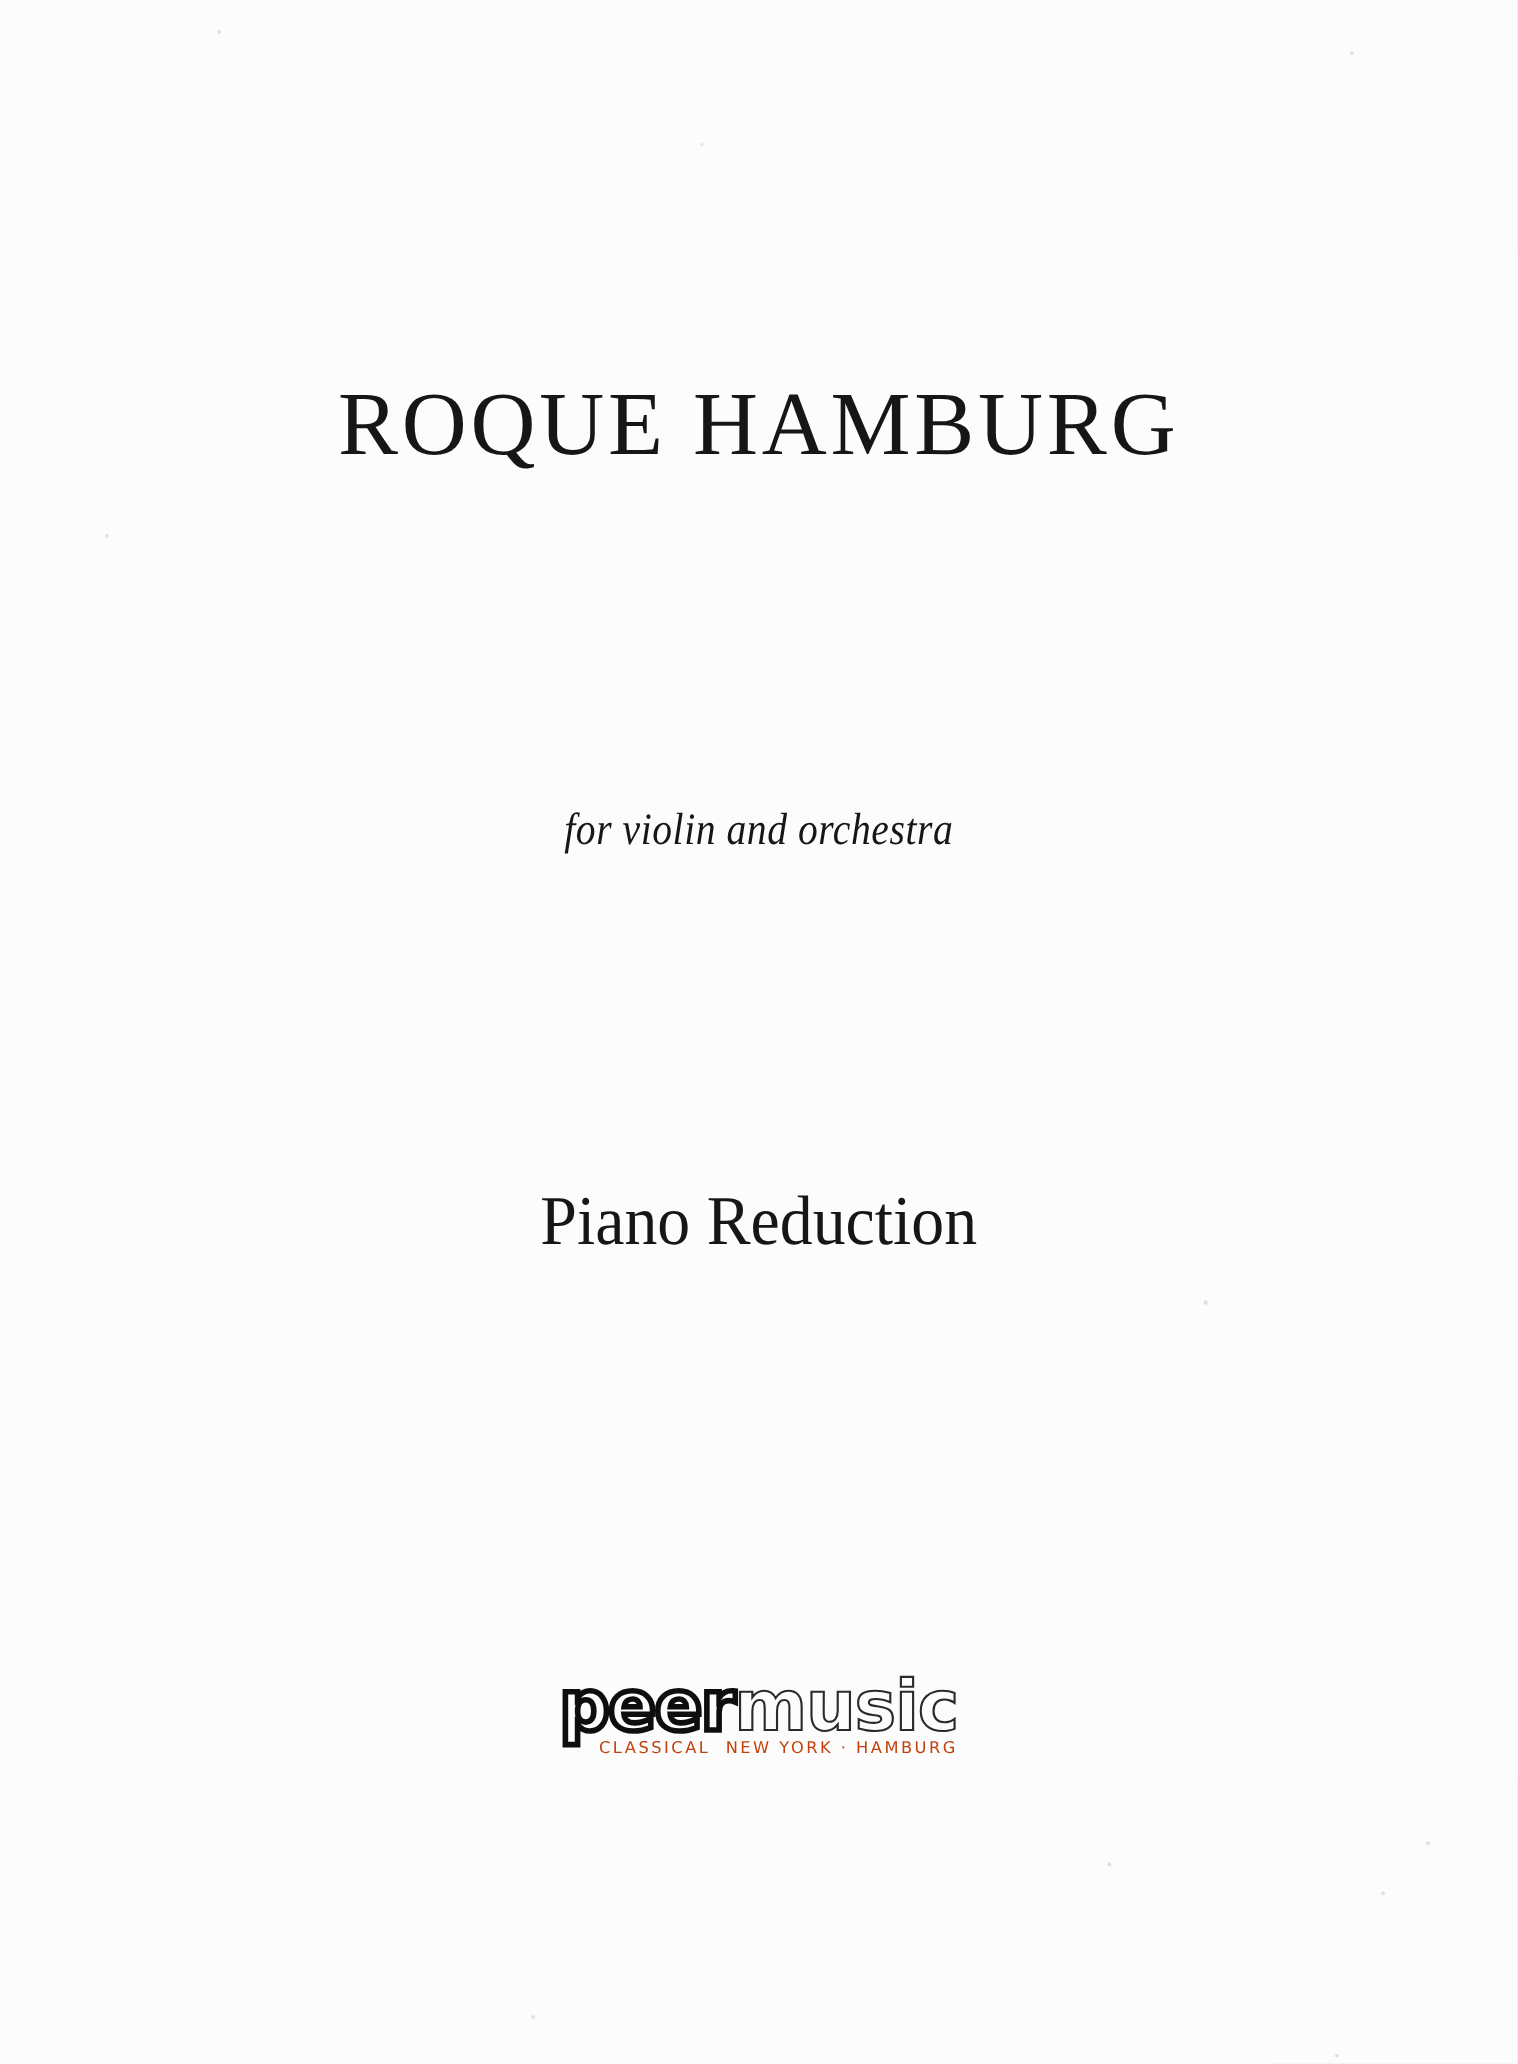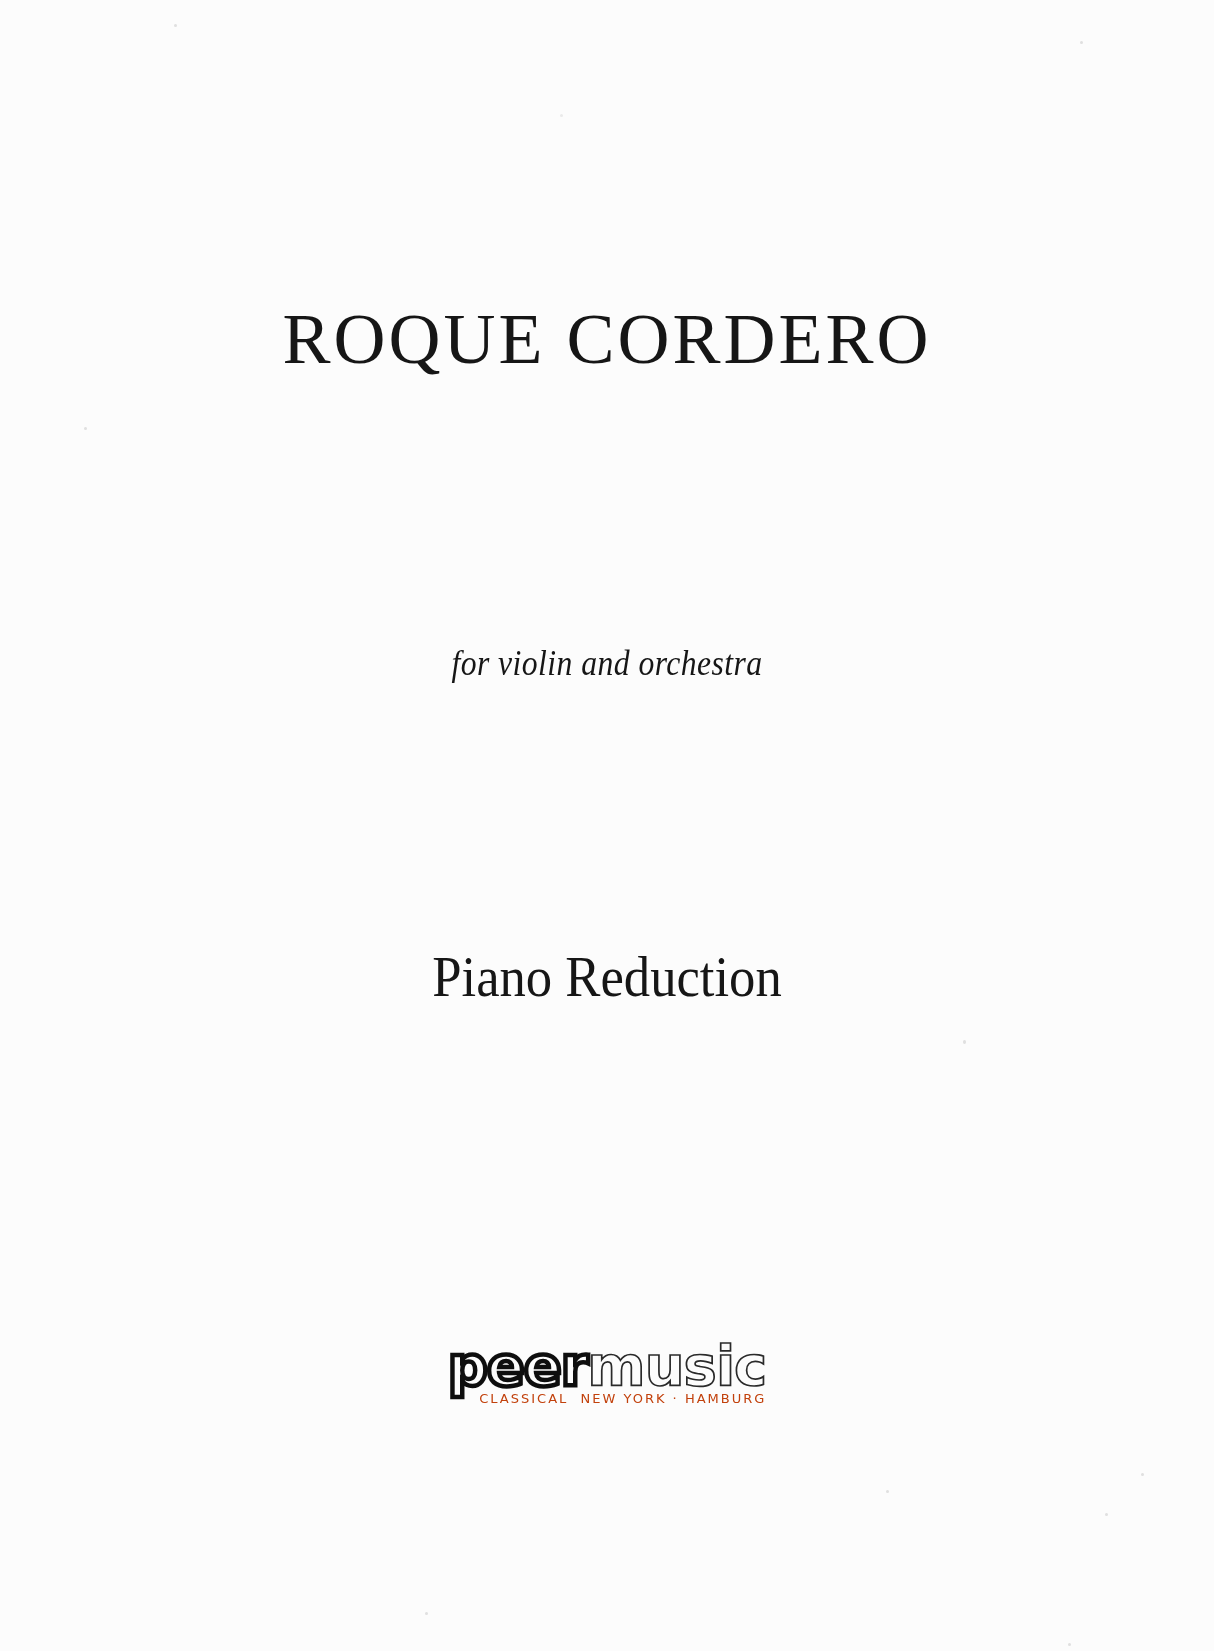--- a/index.html
+++ b/index.html
@@ -102,21 +102,21 @@
   .sp7 { left: 1105px; top: 1513px; }
   .sp8 { left: 425px; top: 1612px; }
   .sp9 { left: 1068px; top: 1643px; }
   .sp10 { left: 560px; top: 114px; opacity: 0.35; }
 </style>
 </head>
 <body>
 
 <div class="page">
 
-  <div class="centered-line composer">ROQUE CORDERO</div>
+  <div class="centered-line composer">ROQUE HAMBURG</div>
 
 
   <div class="centered-line work-subtitle">for violin and orchestra</div>
 
   <div class="centered-line edition">Piano Reduction</div>
 
   <div class="publisher-logo">
     <div class="logo-word"><span class="logo-peer">peer</span><span class="logo-music">music</span></div>
     <div class="logo-tagline">CLASSICAL  NEW YORK · HAMBURG</div>
   </div>

